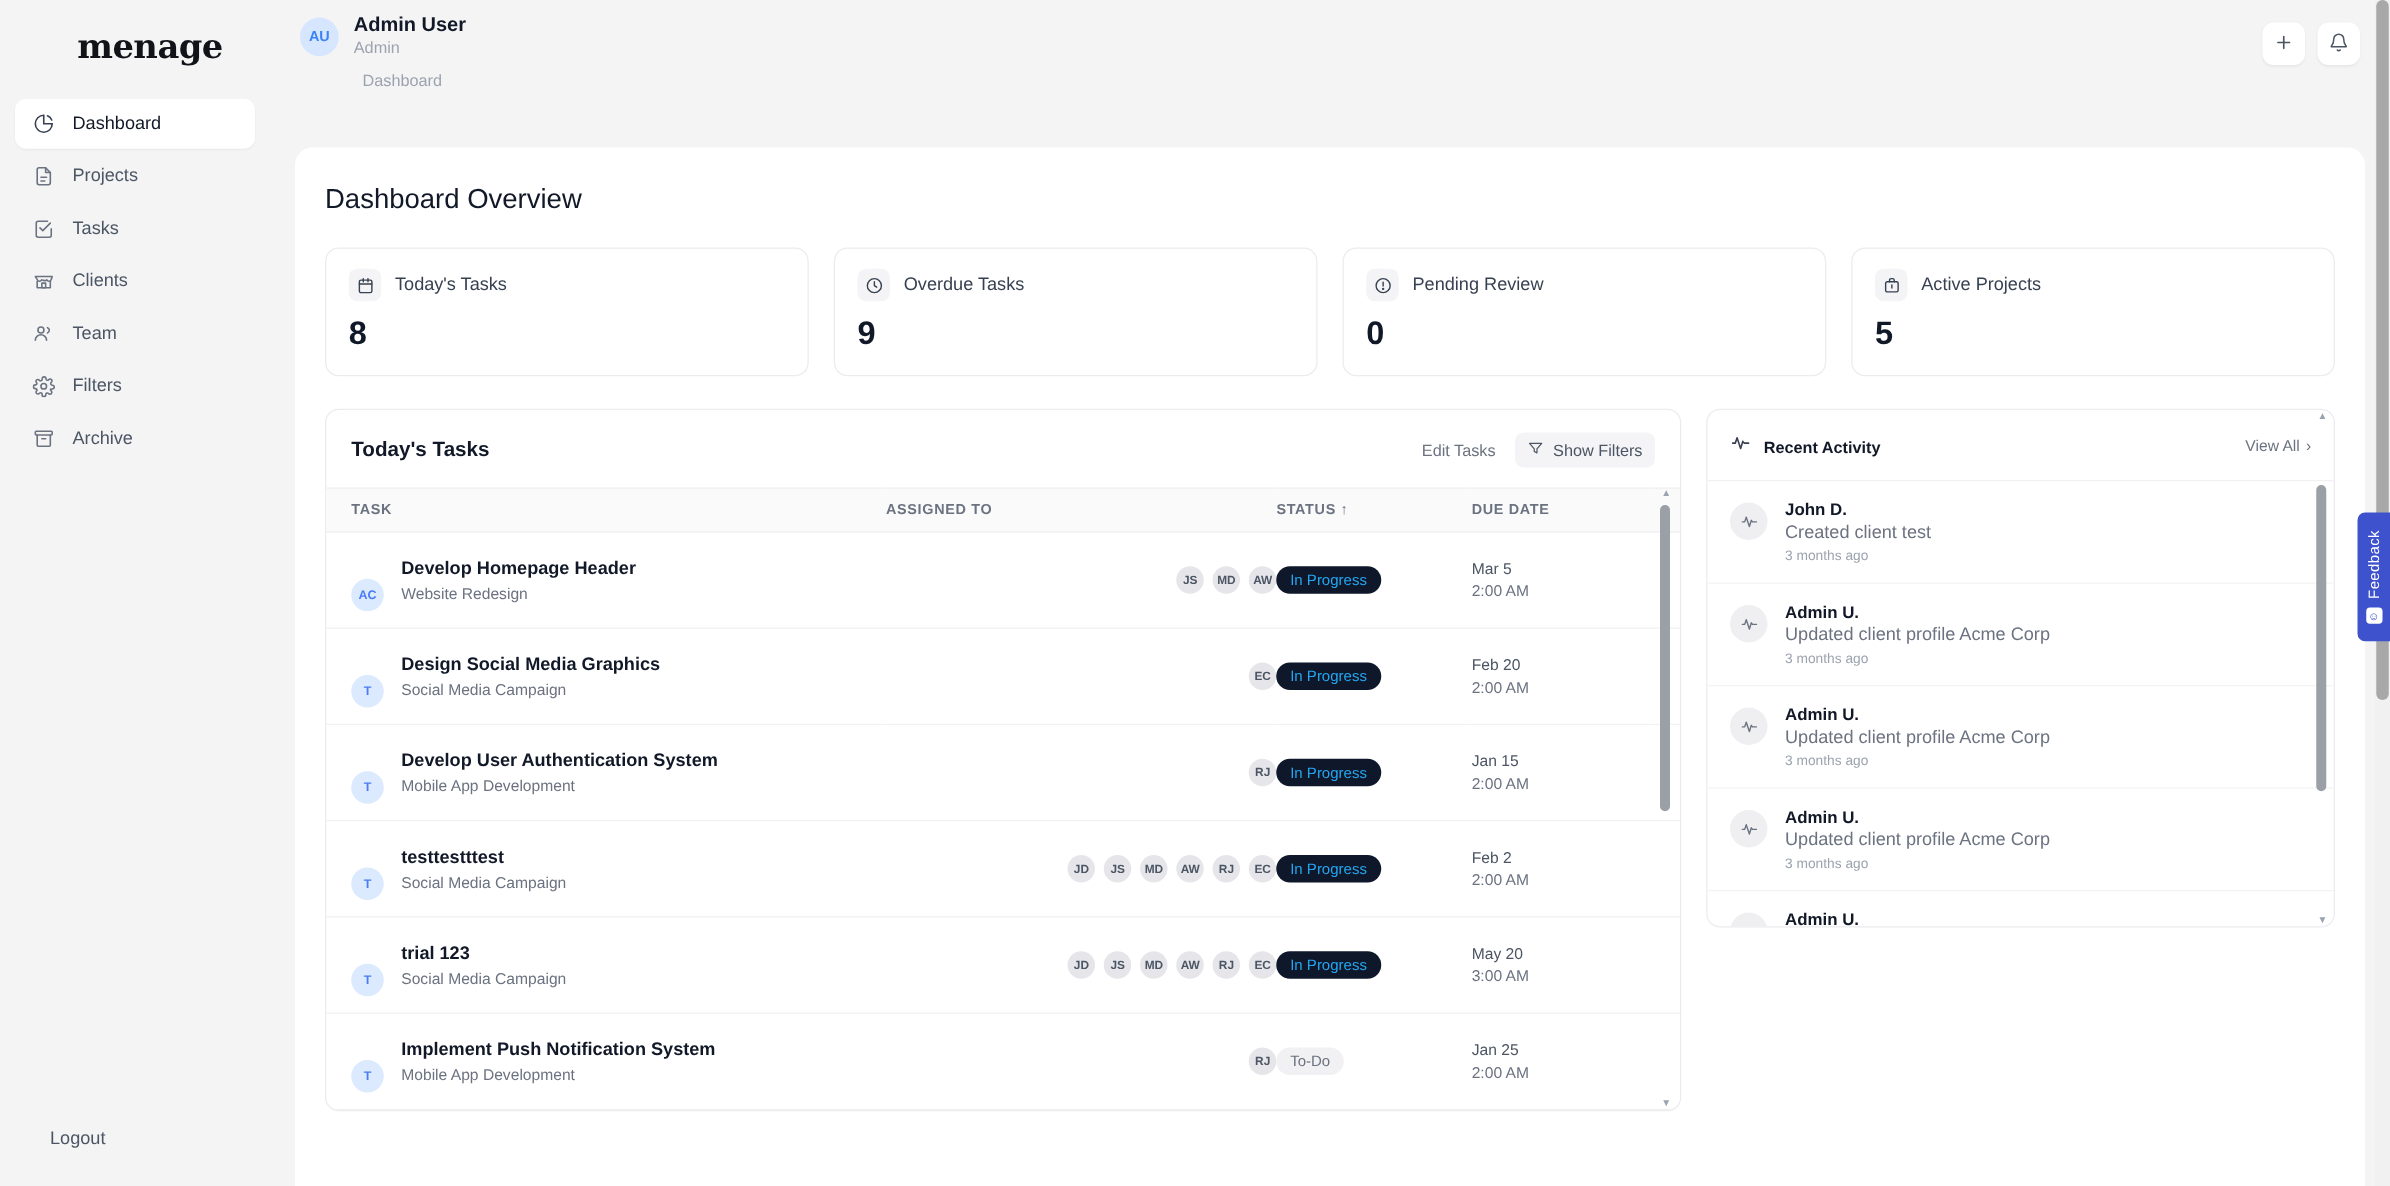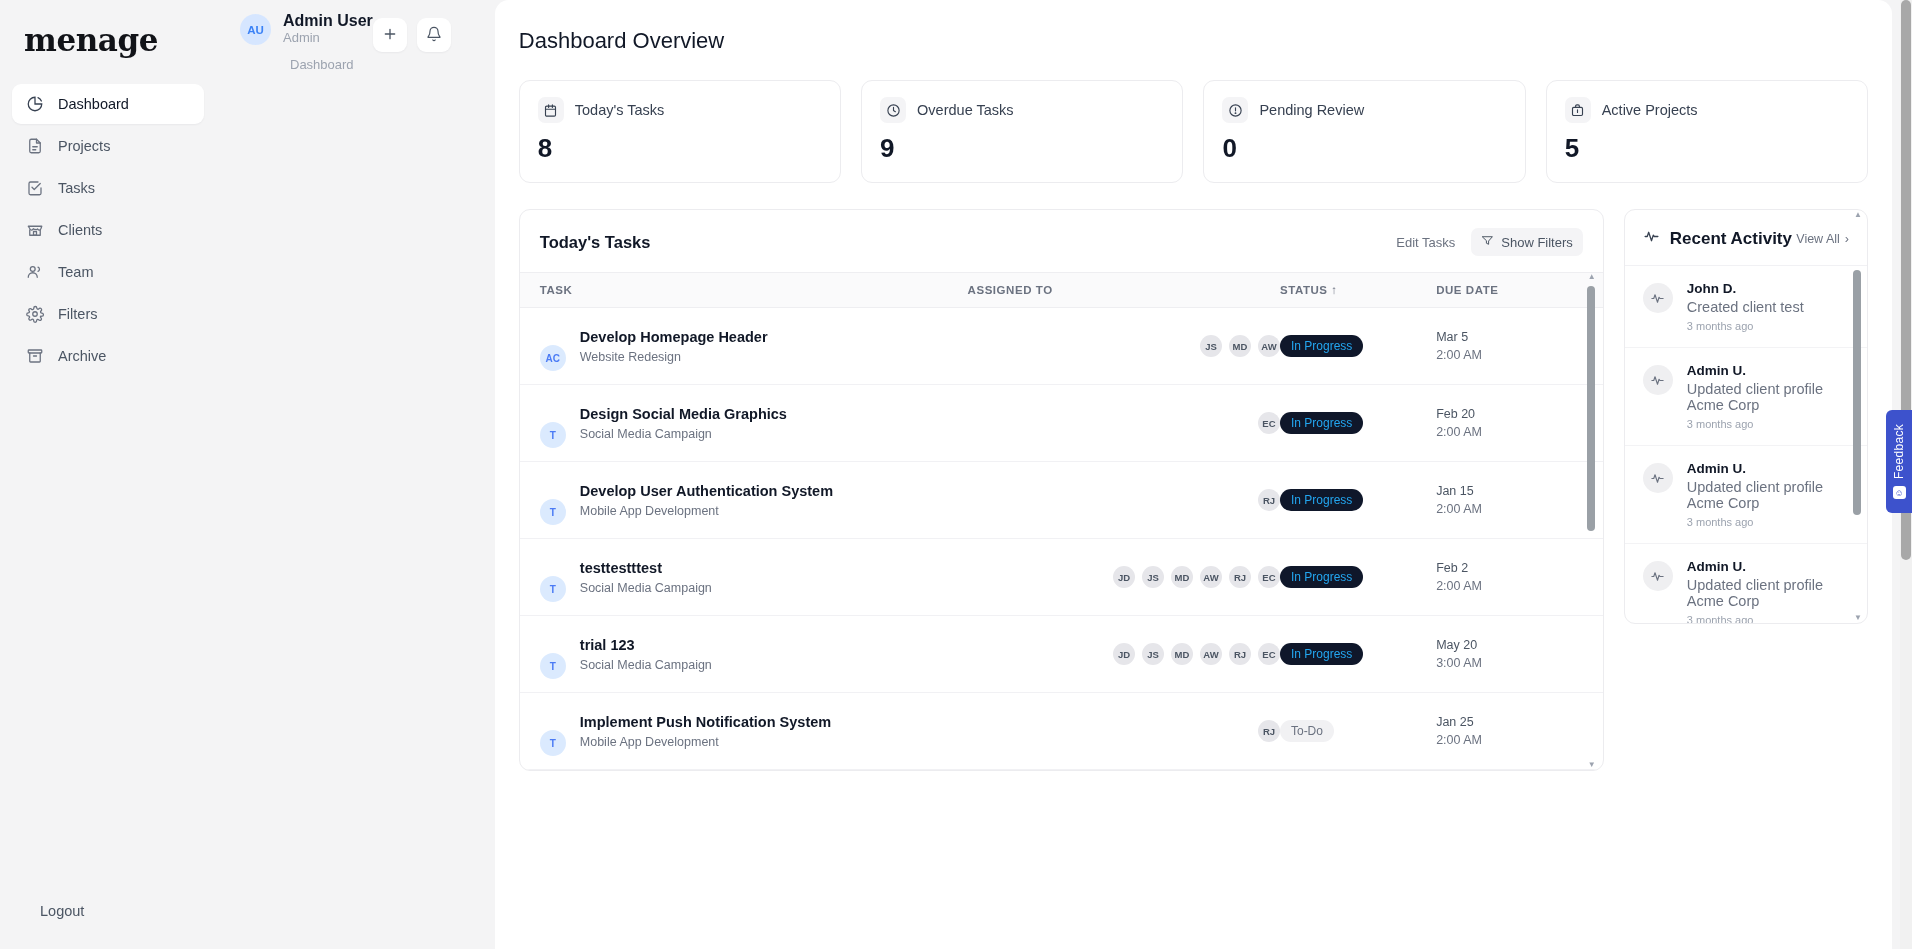--- a/index.html
+++ b/index.html
@@ -17,24 +17,25 @@
     width: 216px; height: 949px;
     background: #f4f4f5;
     display: flex; flex-direction: column;
     padding-top: 14px;
     flex-shrink: 0;
     position: relative;
   }
   .logo {
     font-family: "DejaVu Serif", serif;
     font-weight: 700;
-    font-size: 31px;
+    font-size: 27px;
     letter-spacing: -0.4px;
     color: #111318;
     padding: 8px 0 26px 24px;
+    text-align: center;
   }
   .nav { display: flex; flex-direction: column; gap: 2px; padding: 0 12px; }
   .nav-item {
     display: flex; align-items: center; gap: 14px;
     height: 40px; padding: 0 14px;
     border-radius: 9px;
     color: #4b5563; font-size: 14.5px;
     cursor: pointer;
   }
   .nav-item.active {
@@ -43,21 +44,21 @@
   }
   .nav-item .ico { width: 18px; height: 18px; display: block; flex-shrink: 0; }
   .logout {
     position: absolute; left: 12px; bottom: 18px;
     display: flex; align-items: center; gap: 14px;
     height: 40px; padding: 0 14px;
     color: #4b5563; font-size: 14.5px; cursor: pointer;
   }
 
   
-  .main { flex: 1; display: flex; flex-direction: row; min-width: 0; position: relative; }
+  .main { flex: 1; display: flex; flex-direction: column; min-width: 0; position: relative; gap: 32px; }
 
   .topbar {
     height: 86px; flex-shrink: 0;
     display: flex; align-items: flex-start;
     padding: 12px 24px 0 24px;
     background: #f4f4f5;
   }
   .user-block { display: flex; flex-direction: column; }
   .user-row { display: flex; align-items: center; gap: 12px; }
   .avatar-lg {
@@ -181,21 +182,21 @@
   
   .activity-card {
     flex: 1; border: 1px solid #ececef; border-radius: 11px; background: #fff;
     overflow: hidden; position: relative; height: 415px;
   }
   .act-head {
     display: flex; align-items: center; justify-content: space-between;
     padding: 18px 18px 16px 18px; border-bottom: 1px solid #f1f1f4;
   }
   .act-head-left { display: flex; align-items: center; gap: 10px; }
-  .act-title { font-size: 17px; font-weight: 600; color: #111827; }
+  .act-title { font-size: 13px; font-weight: 600; color: #111827; }
   .act-viewall { font-size: 12.5px; color: #6b7280; display: flex; align-items: center; gap: 5px; cursor: pointer; }
   .act-list { position: relative; }
   .act-item {
     display: flex; gap: 14px; padding: 15px 18px;
     border-bottom: 1px solid #f3f3f5;
   }
   .act-ico {
     width: 30px; height: 30px; border-radius: 50%; background: #efeff1;
     display: flex; align-items: center; justify-content: center; color: #6b7280;
     flex-shrink: 0; margin-top: 2px;

